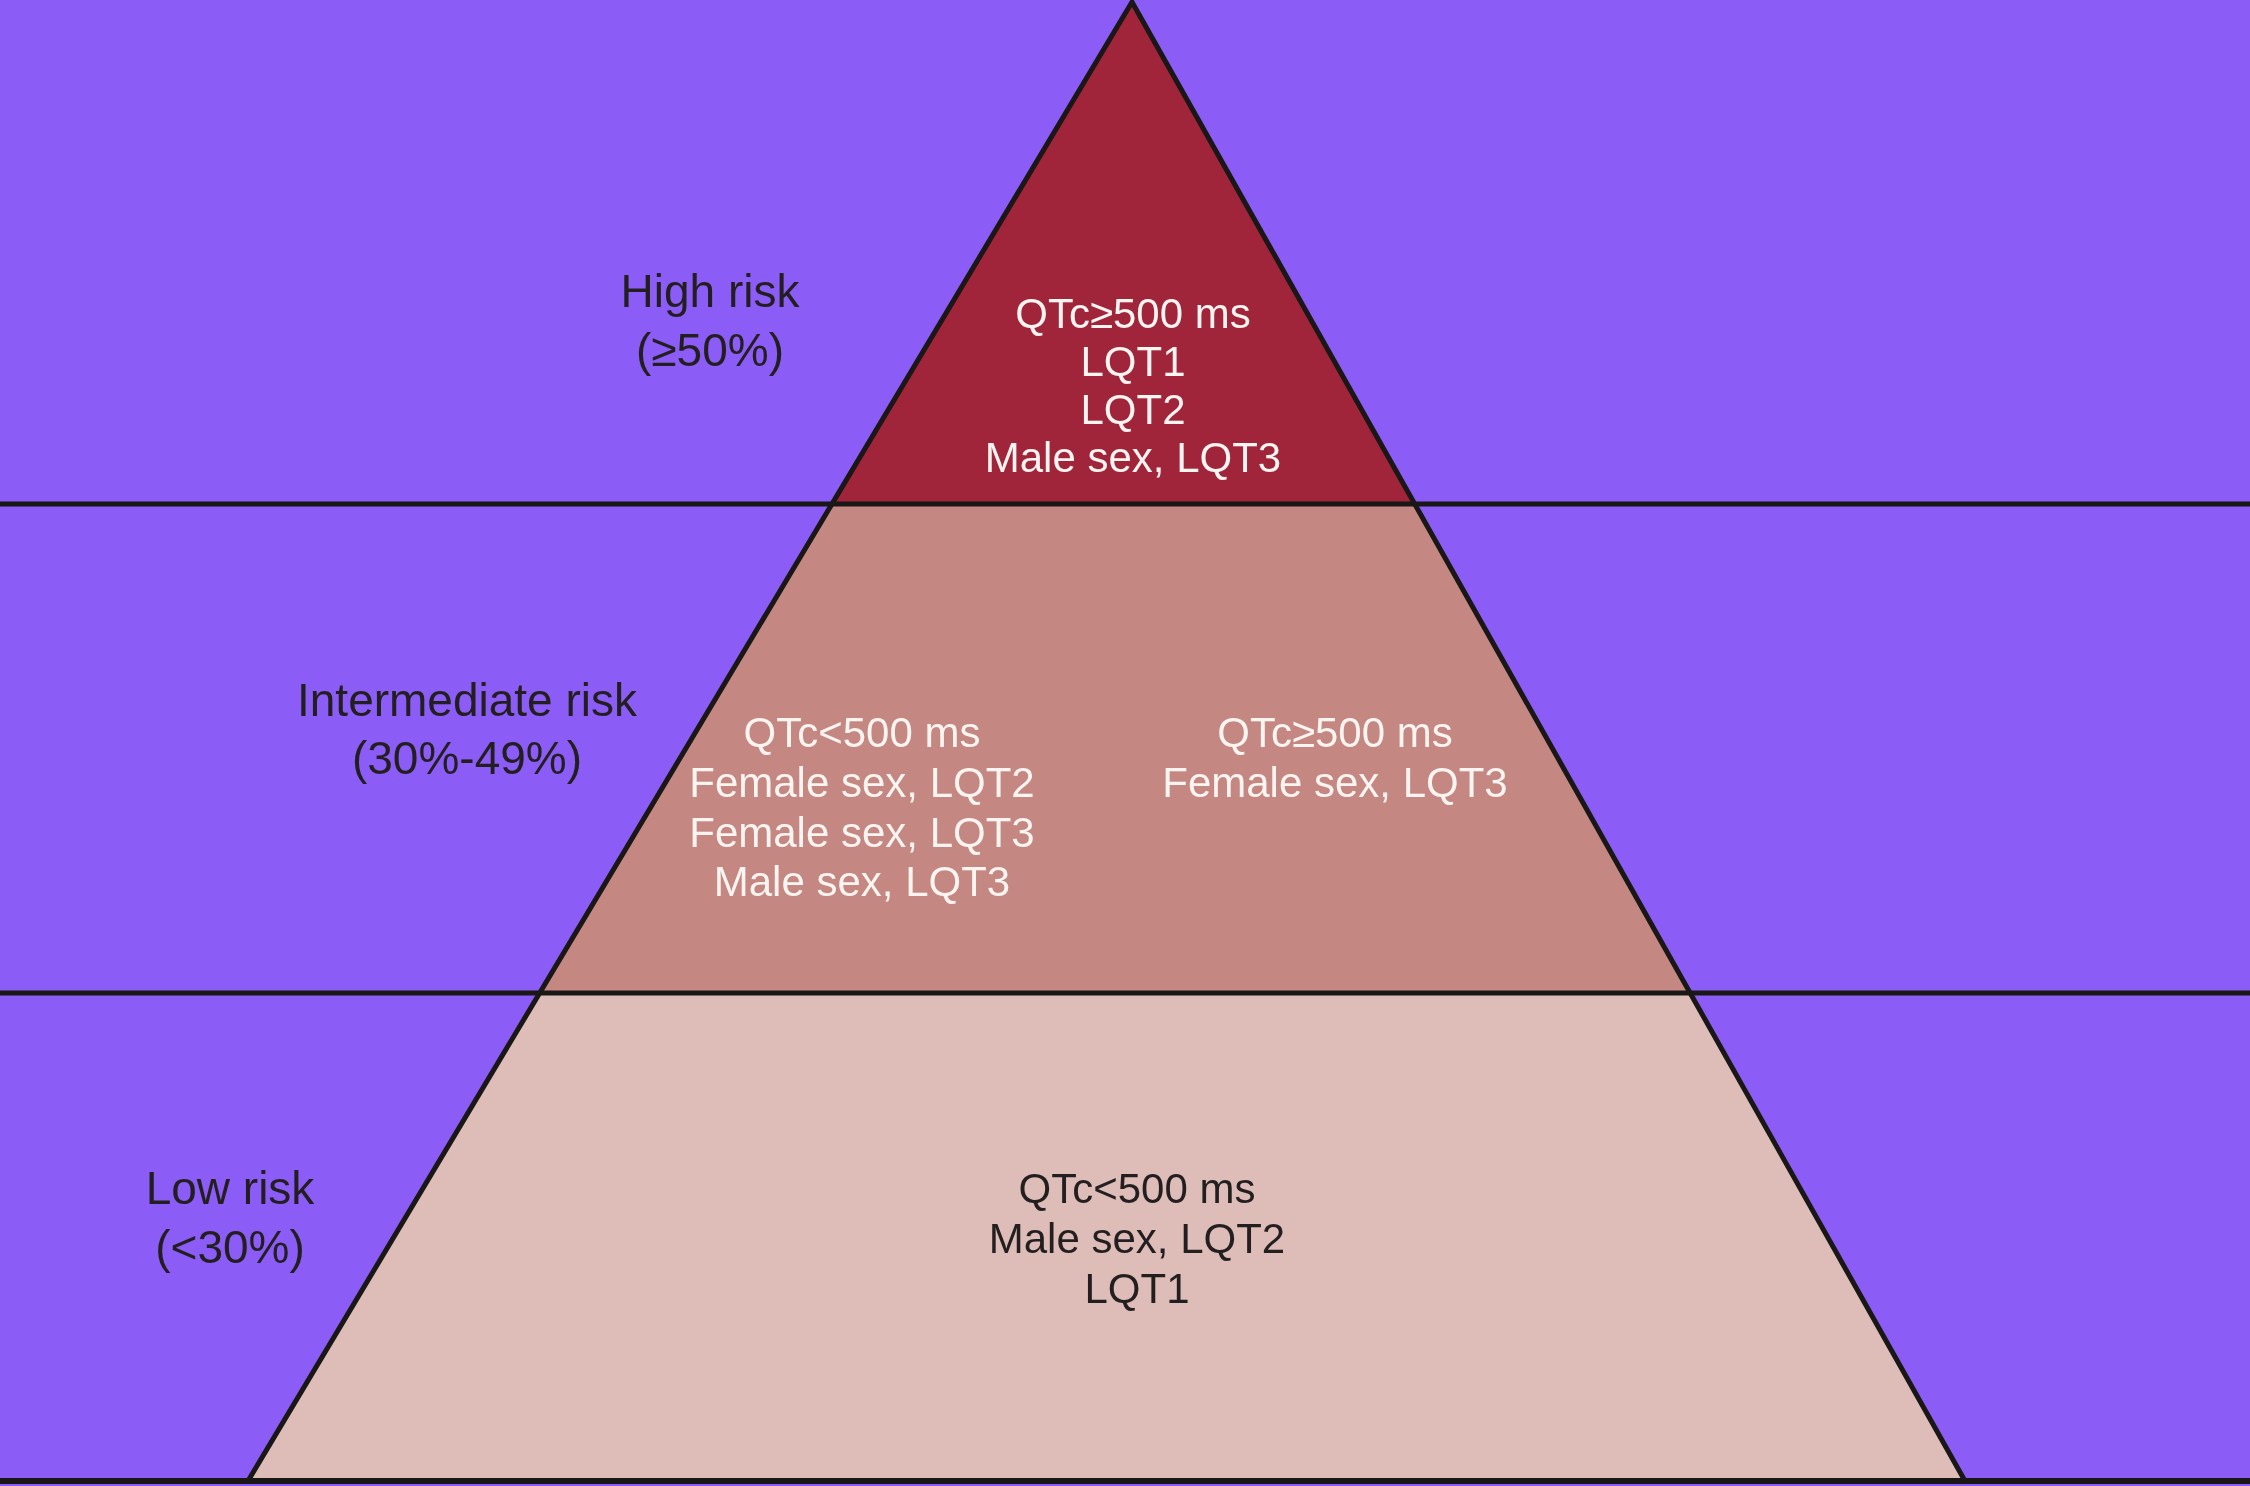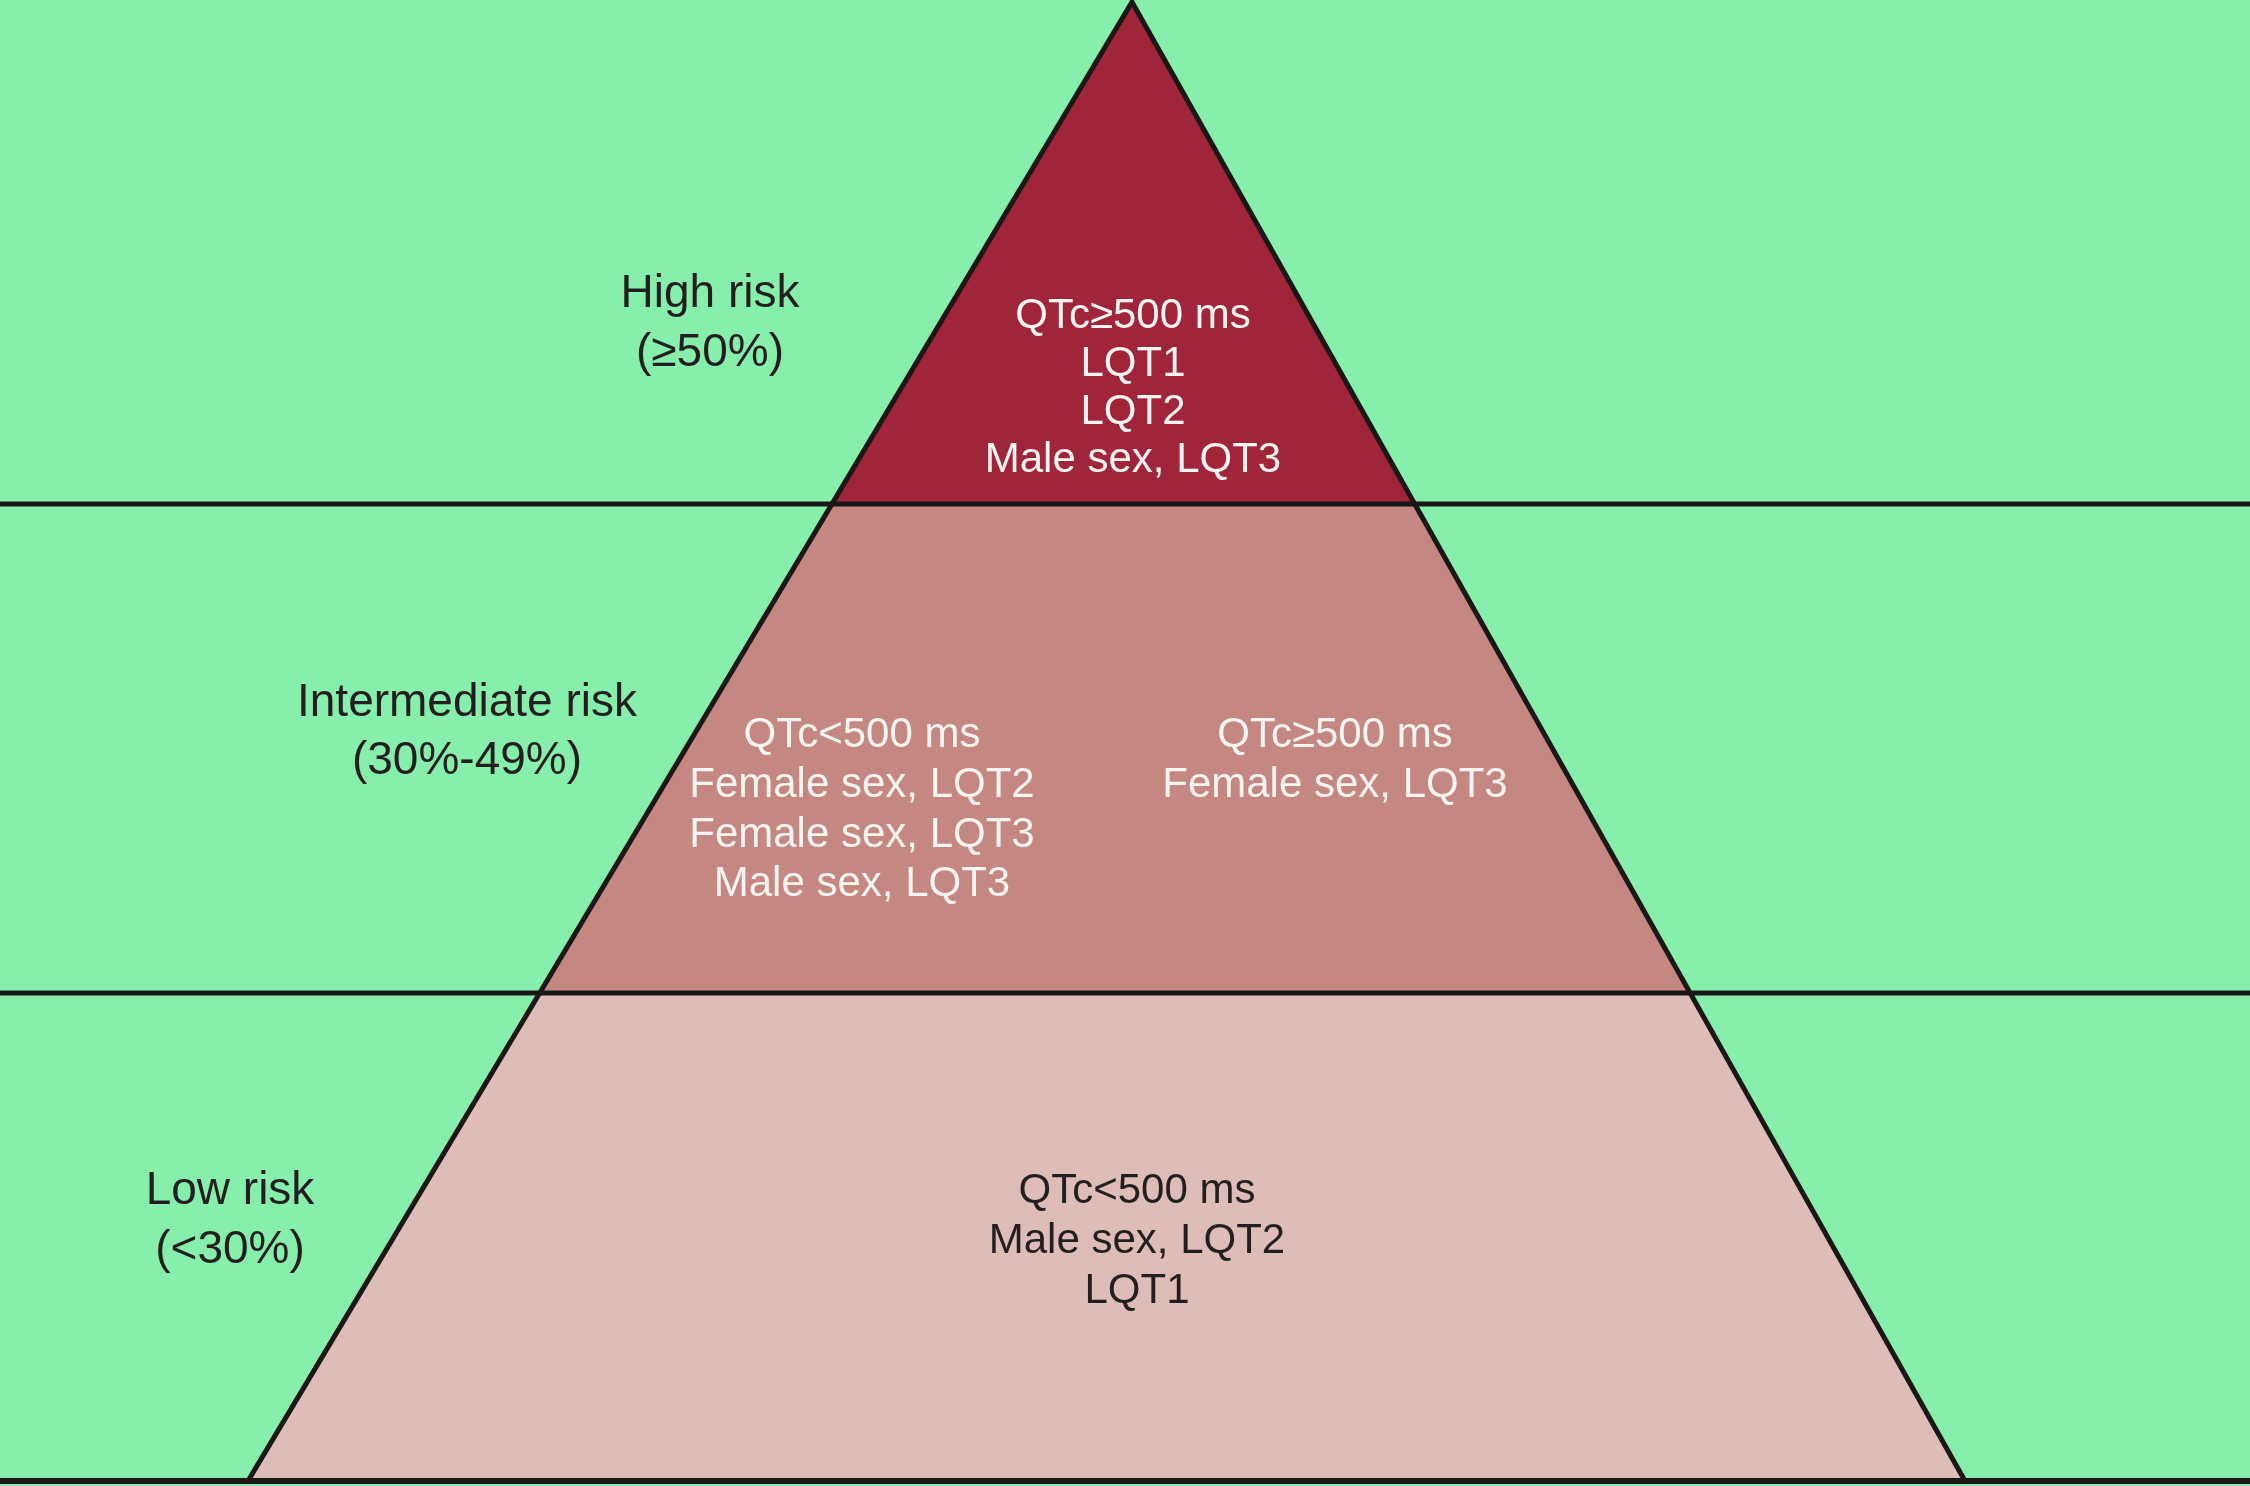--- a/index.html
+++ b/index.html
@@ -4,21 +4,21 @@
 <style>
   html, body {
     margin: 0;
     padding: 0;
     background: #ffffff;
   }
   .canvas {
     position: relative;
     width: 2250px;
     height: 1486px;
-    background: #86efac;
+    background: #8b5cf6;
     overflow: hidden;
   }
   svg { display: block; }
   .edge {
     fill: none;
     stroke: #1a1717;
     stroke-width: 5;
     stroke-linejoin: miter;
   }
   .hline {

